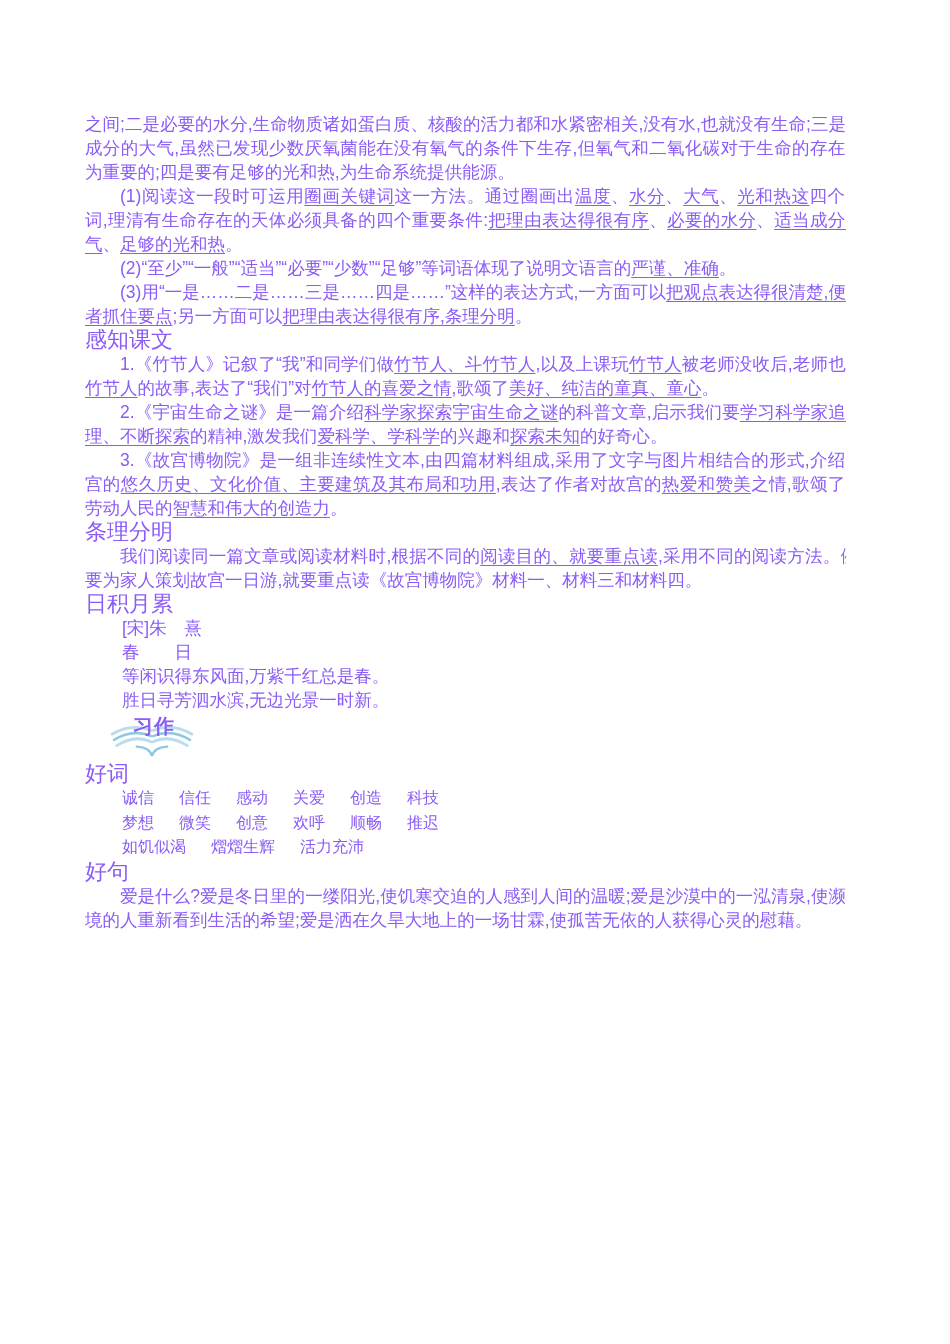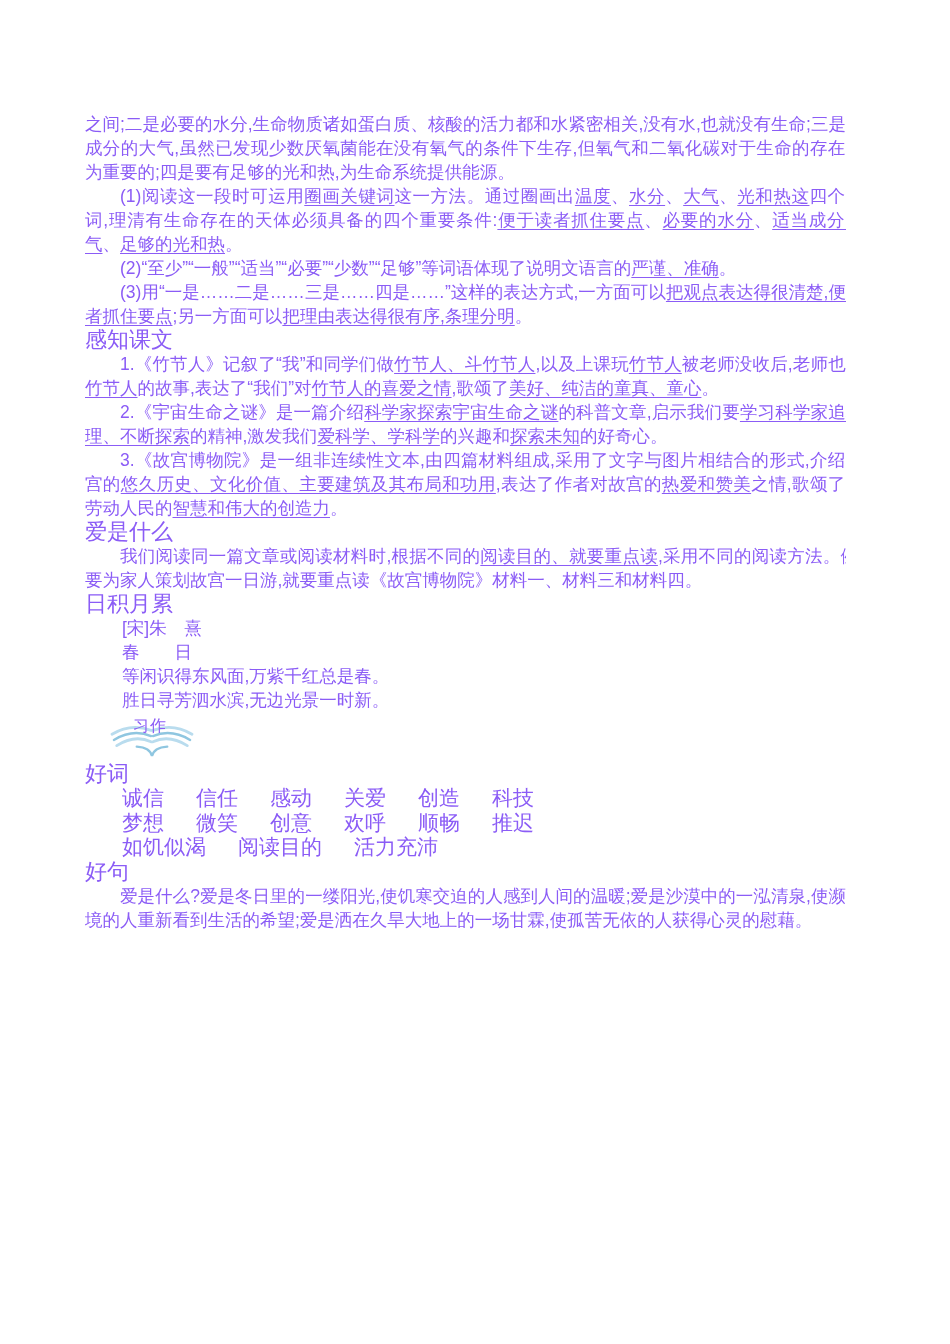--- a/index.html
+++ b/index.html
@@ -28,63 +28,63 @@
     font-size:22px;
     line-height:24px;
   }
   .poem-line{
     font-size:17.5px;
     line-height:24px;
     padding-left:37px;
   }
   .word-row{
     display:flex;
-    gap:32px;
+    gap:25px;
     padding-left:37px;
-    font-size:21px;
+    font-size:16px;
     line-height:24.5px;
   }
   u{
     text-decoration:underline;
     text-underline-offset:3px;
     text-decoration-thickness:1px;
     margin-top:8px;
   }
   .xizuo{
     position:relative;
     margin:2px 0 8px 22px;
     width:90px;height:40px;
   }
   .xizuo svg{position:absolute;left:0;top:4px;}
   .xizuo .label{
     position:relative;
     display:inline-block;
     padding-left:26px;
-    font-size:16px;
-    font-weight:normal;
+    font-size:20px;
+    font-weight:bold;
     letter-spacing:1px;
     line-height:24px;
   }
   .bl1{fill:none;stroke:#b9dcee;stroke-width:3;stroke-linecap:round;}
   .bl2{fill:none;stroke:#8fc6e0;stroke-width:2.5;stroke-linecap:round;}
 </style>
 </head>
 <body>
 
 <div class="page">
   <div class="content">
       <p class="para"><span>之间;二是必要的水分,生命物质诸如蛋白质、核酸的活力都和水紧密相关,没有水,也就没有生命;三是适当成分的大气,虽然已发现少数厌氧菌能在没有氧气的条件下生存,但氧气和二氧化碳对于生命的存在是极为重要的;四是要有足够的光和热,为生命系统提供能源。</span></p>
-      <p class="para indent"><span>(1)阅读这一段时可运用</span><u>圈画关键词</u><span>这一方法。通过圈画出</span><u>温度</u><span>、</span><u>水分</u><span>、</span><u>大气</u><span>、</span><u>光和热这</u><span>四个关键词,理清有生命存在的天体必须具备的四个重要条件:</span><u>便于读者抓住要点</u><span>、</span><u>必要的水分</u><span>、</span><u>适当成分的大气</u><span>、</span><u>足够的光和热</u><span>。</span></p>
+      <p class="para indent"><span>(1)阅读这一段时可运用</span><u>圈画关键词</u><span>这一方法。通过圈画出</span><u>温度</u><span>、</span><u>水分</u><span>、</span><u>大气</u><span>、</span><u>光和热这</u><span>四个关键词,理清有生命存在的天体必须具备的四个重要条件:</span><u>把理由表达得很有序</u><span>、</span><u>必要的水分</u><span>、</span><u>适当成分的大气</u><span>、</span><u>足够的光和热</u><span>。</span></p>
       <p class="para indent"><span>(2)“至少”“一般”“适当”“必要”“少数”“足够”等词语体现了说明文语言的</span><u>严谨、准确</u><span>。</span></p>
       <p class="para indent"><span>(3)用“一是……二是……三是……四是……”这样的表达方式,一方面可以</span><u>把观点表达得很清楚,便于读者抓住要点</u><span>;另一方面可以</span><u>把理由表达得很有序,条理分明</u><span>。</span></p>
       <div class="section-heading">感知课文</div>
       <p class="para indent"><span>1.《竹节人》记叙了“我”和同学们做</span><u>竹节人、斗竹节人</u><span>,以及上课玩</span><u>竹节人</u><span>被老师没收后,老师也迷上</span><u>竹节人</u><span>的故事,表达了“我们”对</span><u>竹节人的喜爱之情</u><span>,歌颂了</span><u>美好、纯洁的童真、童心</u><span>。</span></p>
       <p class="para indent"><span>2.《宇宙生命之谜》是一篇介绍</span><u>科学家探索宇宙生命之谜</u><span>的科普文章,启示我们要</span><u>学习科学家追求真理、不断探索</u><span>的精神,激发我们</span><u>爱科学、学科学</u><span>的兴趣和</span><u>探索未知</u><span>的好奇心。</span></p>
       <p class="para indent"><span>3.《故宫博物院》是一组非连续性文本,由四篇材料组成,采用了文字与图片相结合的形式,介绍了故宫的</span><u>悠久历史、文化价值、主要建筑及其布局和功用</u><span>,表达了作者对故宫的</span><u>热爱和赞美</u><span>之情,歌颂了古代劳动人民的</span><u>智慧和伟大的创造力</u><span>。</span></p>
-      <div class="section-heading">爱是什么</div>
+      <div class="section-heading">条理分明</div>
       <p class="para indent"><span>我们阅读同一篇文章或阅读材料时,根据不同的</span><u>阅读目的、就要重点读</u><span>,采用不同的阅读方法。例如:要为家人策划故宫一日游,就要重点读《故宫博物院》材料一、材料三和材料四。</span></p>
       <div class="section-heading">日积月累</div>
       <div class="poem">
         <div class="poem-line">[宋]朱　熹</div>
         <div class="poem-line">春　　日</div>
         <div class="poem-line">等闲识得东风面,万紫千红总是春。</div>
         <div class="poem-line">胜日寻芳泗水滨,无边光景一时新。</div>
       </div>
       <div class="xizuo"><svg width="90" height="40" viewBox="0 0 90 42">
           <path class="bl1" d="M3,17 Q23,5 44,13"></path>
@@ -108,20 +108,20 @@
         <div class="word-row">
           <span>梦想</span>
           <span>微笑</span>
           <span>创意</span>
           <span>欢呼</span>
           <span>顺畅</span>
           <span>推迟</span>
         </div>
         <div class="word-row">
           <span>如饥似渴</span>
-          <span>阅读目的</span>
+          <span>熠熠生辉</span>
           <span>活力充沛</span>
         </div>
       </div>
       <div class="section-heading">好句</div>
       <p class="para indent"><span>爱是什么?爱是冬日里的一缕阳光,使饥寒交迫的人感到人间的温暖;爱是沙漠中的一泓清泉,使濒临绝境的人重新看到生活的希望;爱是洒在久旱大地上的一场甘霖,使孤苦无依的人获得心灵的慰藉。</span></p>
     </div>
 </div>
 
 </body></html>

